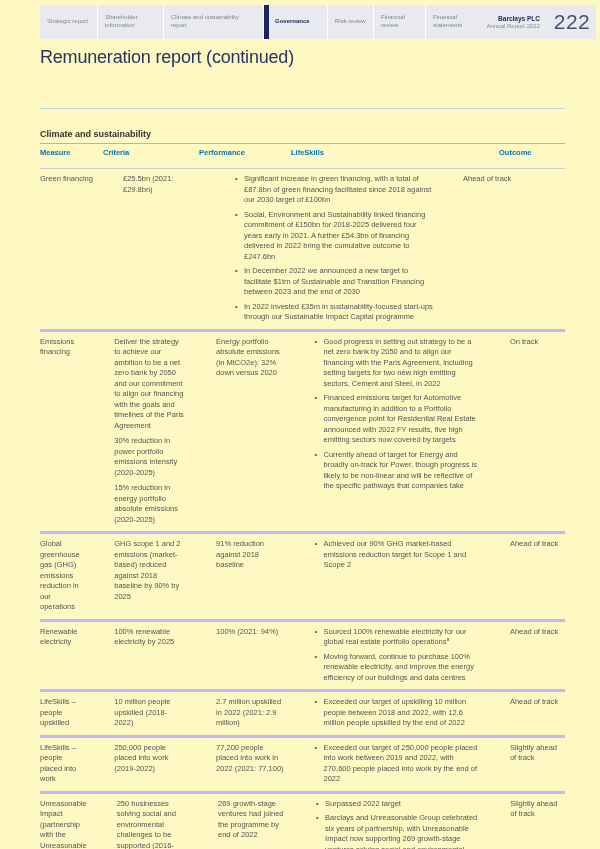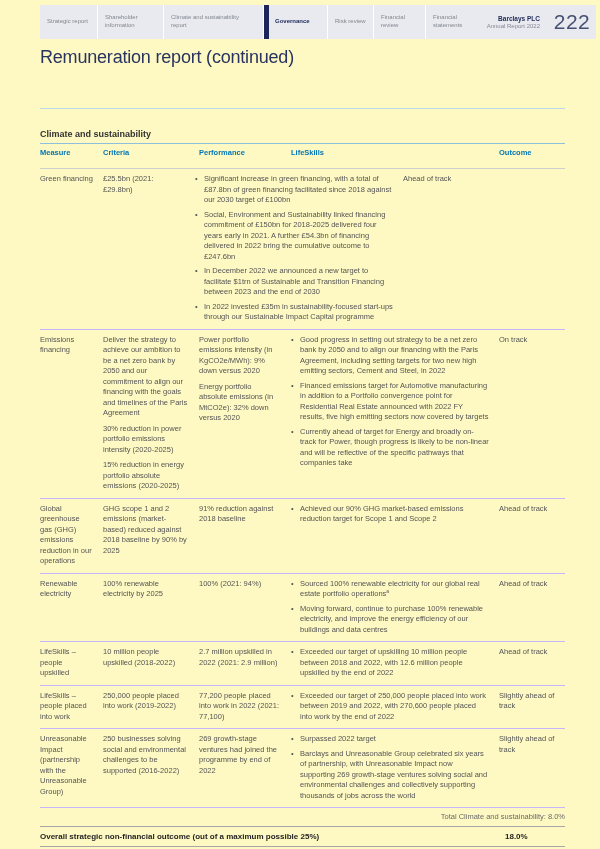--- a/index.html
+++ b/index.html
@@ -18,21 +18,21 @@
   .pagenum{width:48px;align-self:center;font-size:21px;color:#465071;text-align:center;letter-spacing:.5px;}
 
   h1{margin:0;position:absolute;left:40px;top:47px;font-size:18px;font-weight:400;color:#28335f;letter-spacing:-.2px;}
 
   .content{position:absolute;left:40px;top:108px;width:525px;}
   .section-title{border-top:1px solid #b9d8e8;padding-top:20px;font-size:9px;font-weight:bold;color:#333333;}
 
   .thead{display:flex;margin-top:4px;border-top:1px solid #8cc0dc;border-bottom:1px solid #cfcfcf;padding:4px 0 11px;}
   .th{font-size:7.5px;font-weight:bold;color:#0076b6;box-sizing:border-box;padding-right:10px;}
 
-  .trow{display:flex;border-bottom:1px solid #c4b5fd;padding:5px 0 6px;}
+  .trow{display:flex;border-bottom:3px solid #c4b5fd;padding:5px 0 6px;gap:20px;}
   .cell{font-size:7.5px;color:#545454;line-height:1.4;box-sizing:border-box;padding-right:10px;}
   .c-measure{width:63px;}
   .c-criteria{width:96px;}
   .c-performance{width:92px;}
   .c-commentary{width:208px;}
   .c-outcome{width:66px;padding-right:0;}
   .para{margin:0 0 5px 0;}
   .para:last-child{margin-bottom:0;}
   .bullet{display:flex;margin-bottom:4px;}
   .bullet:last-child{margin-bottom:0;}
@@ -126,21 +126,20 @@
           <div class="cell c-outcome">Ahead of track</div>
         </div>
         <div class="trow">
           <div class="cell c-measure">Emissions financing</div>
           <div class="cell c-criteria">
             <div class="para">Deliver the strategy to achieve our ambition to be a net zero bank by 2050 and our commitment to align our financing with the goals and timelines of the Paris Agreement</div>
             <div class="para">30% reduction in power portfolio emissions intensity (2020-2025)</div>
             <div class="para">15% reduction in energy portfolio absolute emissions (2020-2025)</div>
           </div>
           <div class="cell c-performance">
-            <div class="para">Power portfolio emissions intensity (in KgCO2e/MWh): 9% down versus 2020</div>
             <div class="para">Energy portfolio absolute emissions (in MtCO2e): 32% down versus 2020</div>
           </div>
           <div class="cell c-commentary">
             <div class="bullet">
               <span class="bmark">•</span>
               <span class="btext">Good progress in setting out strategy to be a net zero bank by 2050 and to align our financing with the Paris Agreement, including setting targets for two new high emitting sectors, Cement and Steel, in 2022</span>
             </div>
             <div class="bullet">
               <span class="bmark">•</span>
               <span class="btext">Financed emissions target for Automotive manufacturing in addition to a Portfolio convergence point for Residential Real Estate announced with 2022 FY results, five high emitting sectors now covered by targets</span>

